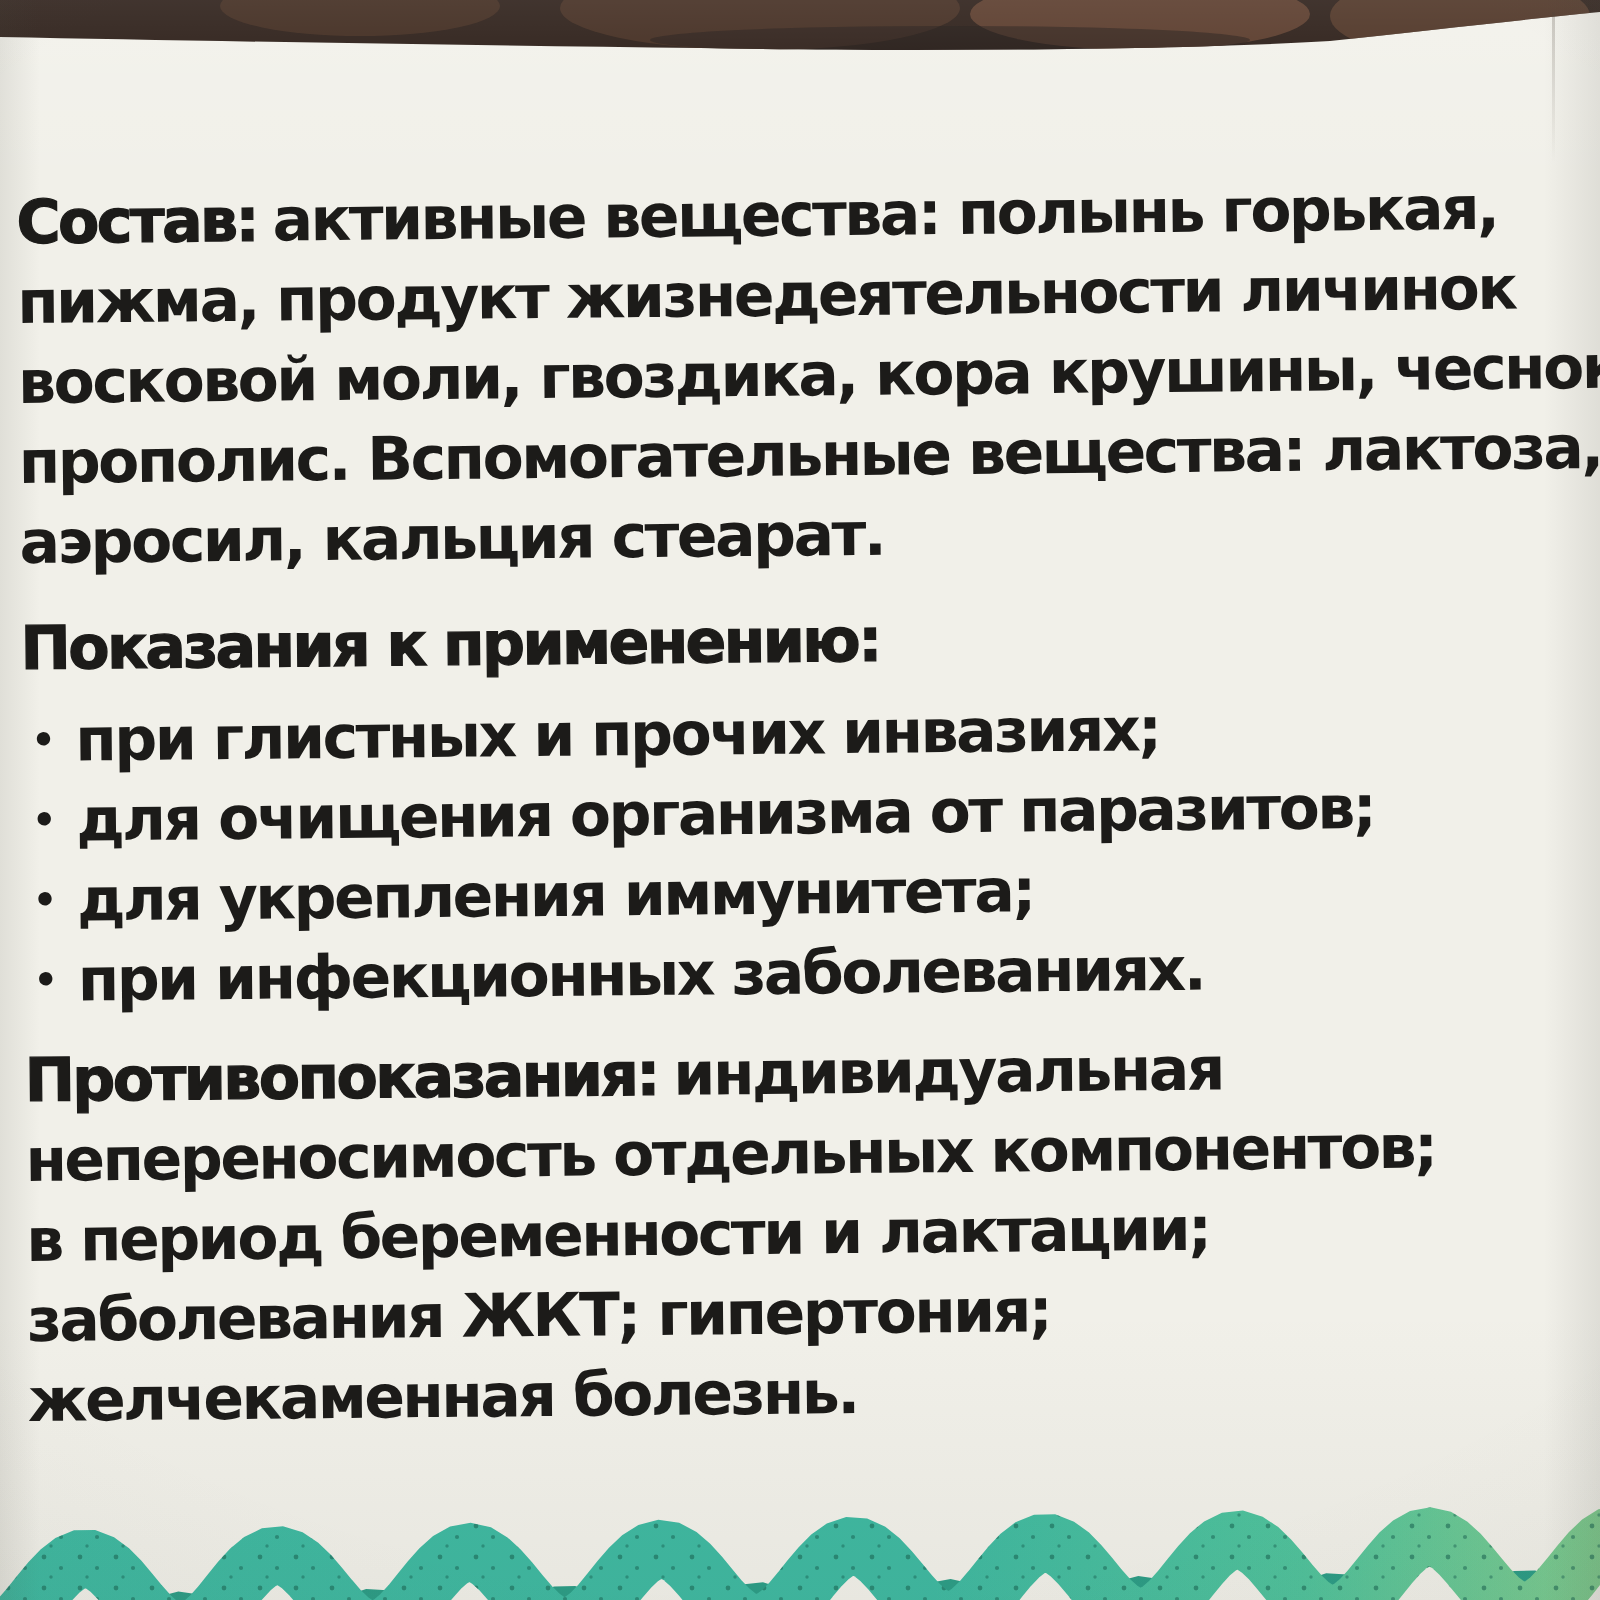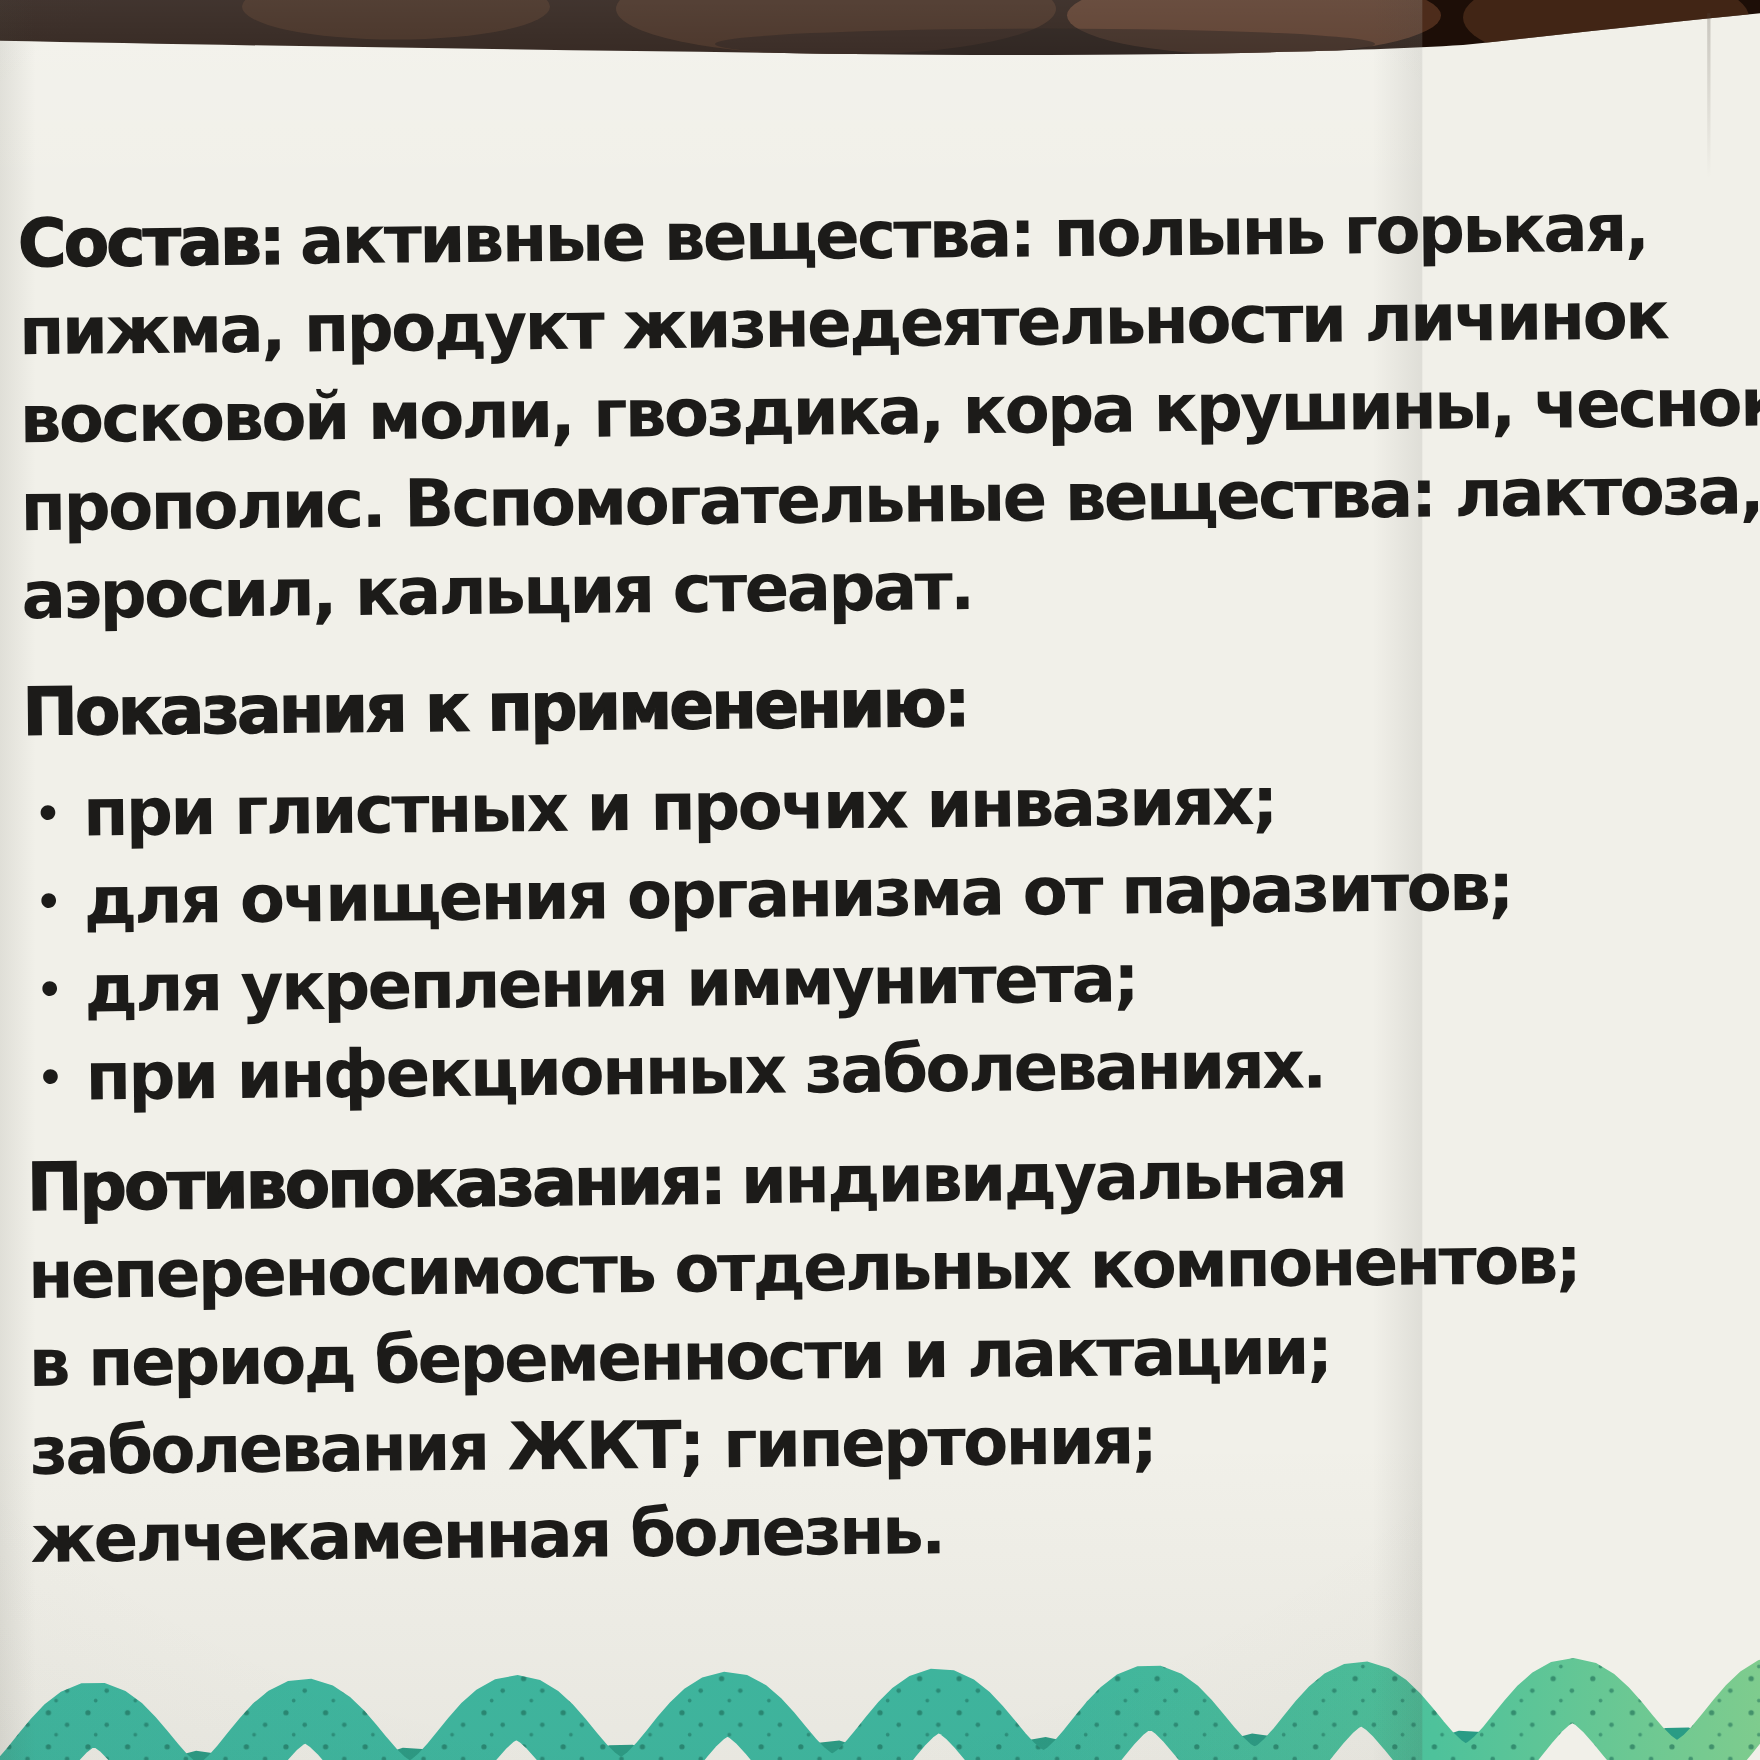--- a/index.html
+++ b/index.html
@@ -1,20 +1,20 @@
 <!DOCTYPE html>
 <html><head>
 <meta charset="utf-8">
 <style>
   html,body{margin:0;padding:0;}
   body{
     width:1600px;height:1600px;overflow:hidden;position:relative;
     font-family:"DejaVu Sans","Liberation Sans",sans-serif;
   }
-  .stage{position:absolute;inset:0;width:1293px;height:1600px;}
+  .stage{position:absolute;inset:0;width:1600px;height:1600px;}
   
   .photo-svg{position:absolute;left:0;top:0;width:1600px;height:1600px;pointer-events:none;}
   
   .vignette{
     position:absolute;inset:0;
     background:
       linear-gradient(90deg, rgba(70,70,60,.10) 0, rgba(0,0,0,0) 2.5%, rgba(0,0,0,0) 96.5%, rgba(60,60,55,.10) 100%),
       linear-gradient(180deg, rgba(255,255,255,.16) 0, rgba(0,0,0,0) 12%, rgba(0,0,0,0) 82%, rgba(90,90,80,.06) 100%),
       radial-gradient(120% 90% at 50% 45%, rgba(0,0,0,0) 60%, rgba(70,70,60,.07) 100%);
   }

